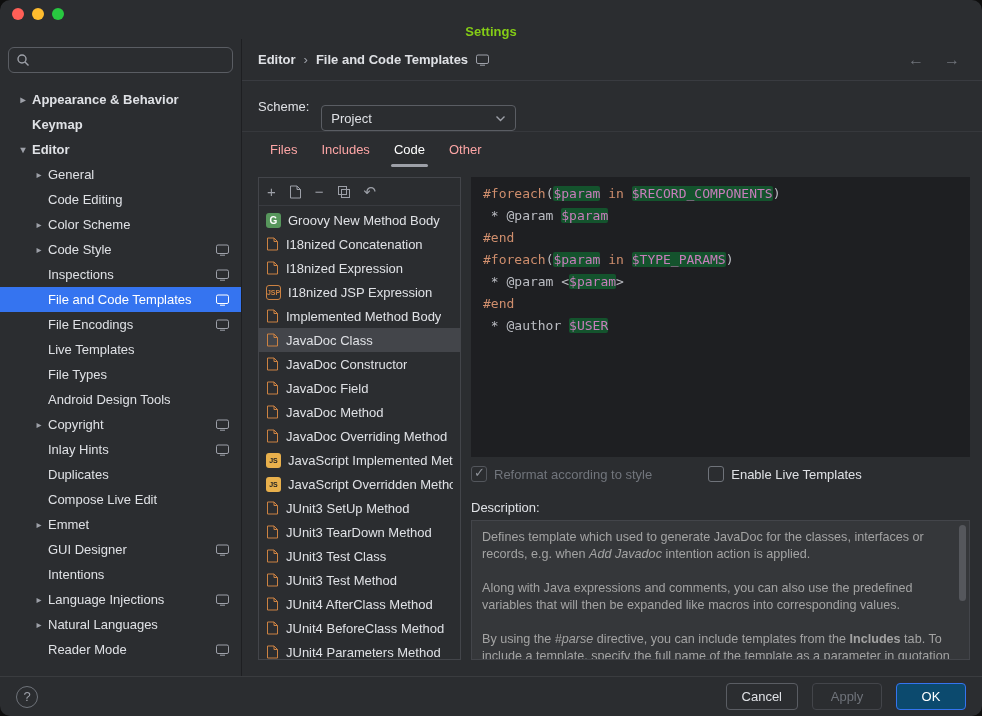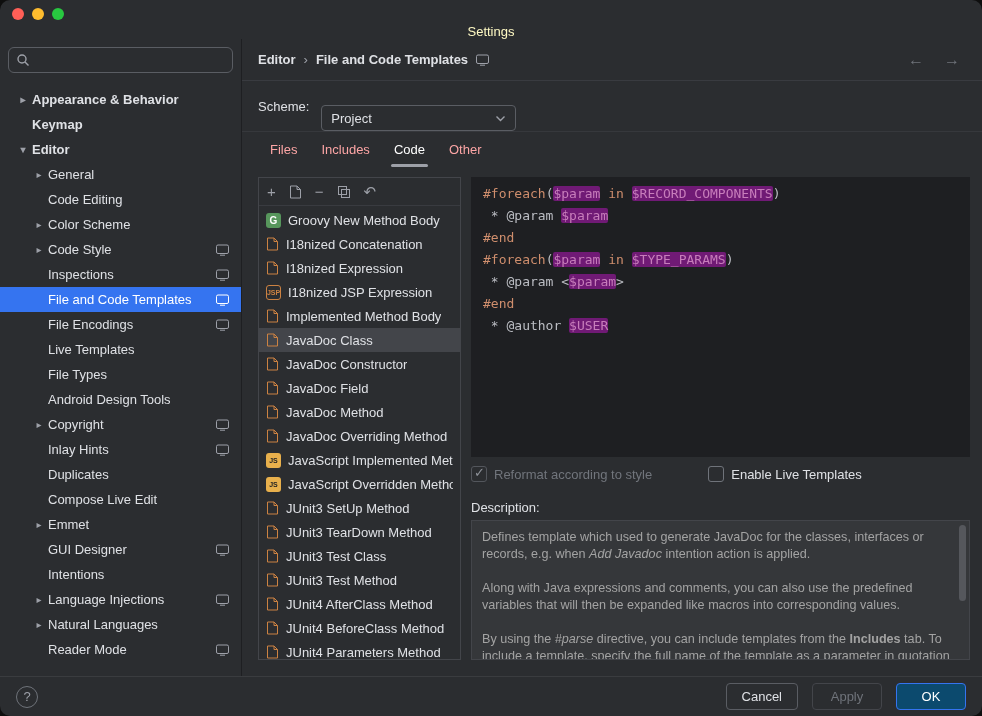--- a/index.html
+++ b/index.html
@@ -10,21 +10,21 @@
     font-family:"Liberation Sans",sans-serif;font-size:13px;
     display:flex;flex-direction:column;position:relative;
   }
   
   .titlebar{flex:0 0 28px;position:relative;display:flex;align-items:center;justify-content:center;}
   .traffic{position:absolute;left:12px;top:8px;display:flex;gap:8px;}
   .dot{width:12px;height:12px;border-radius:50%;display:inline-block;cursor:pointer;}
   .dot.red{background:#ff5f57;}
   .dot.yellow{background:#febc2e;}
   .dot.green{background:#28c840;}
-  .win-title{font-weight:normal;color:#fef9c3;margin-top:24px;}
+  .win-title{font-weight:bold;color:#84cc16;margin-top:24px;}
   
   .body-row{flex:1;display:flex;min-height:0;}
   .sidebar{flex:0 0 242px;width:242px;border-right:1px solid #1e1f22;display:flex;flex-direction:column;min-height:0;}
   .searchbox{margin:8px;height:26px;border:1px solid #5a5d63;border-radius:6px;display:flex;align-items:center;padding:0 7px;gap:5px;background:transparent;}
   .searchbox svg{flex:none;}
   .searchbox input{flex:1;min-width:0;background:transparent;border:none;outline:none;color:#dfe1e5;font:13px "Liberation Sans",sans-serif;}
   .tree{flex:1;overflow:hidden;padding-top:6px;}
   .tree-item{height:25px;display:flex;align-items:center;cursor:default;white-space:nowrap;}
   .tree-item.lvl1{padding-left:14px;font-weight:600;}
   .tree-item.lvl2{padding-left:30px;}
@@ -64,21 +64,21 @@
   .badge.js{background:#e8b04c;color:#1e1f22;font-size:7px;}
   .badge.jsp{background:transparent;color:#cc8242;font-size:7px;border:1px solid #cc8242;}
   .t-icon{flex:none;display:flex;align-items:center;}
   
   .right-pane{flex:1;display:flex;flex-direction:column;min-width:0;min-height:0;}
   .code-editor{flex:0 0 280px;background:#1e1f22;padding:6px 12px;overflow:hidden;cursor:text;
     font-family:"DejaVu Sans Mono",monospace;font-size:13px;line-height:22px;}
   .code-line{white-space:pre;}
   .tok-kw{color:#cf8e6d;}
   .tok-pl{color:#bcbec4;}
-  .tok-var{color:#c77dbb;background:#701a75;border-radius:2px;}
+  .tok-var{color:#c77dbb;background:#14532d;border-radius:2px;}
   .opts{flex:0 0 34px;display:flex;align-items:center;gap:56px;}
   .opt{display:flex;align-items:center;gap:7px;cursor:pointer;}
   .checkbox{width:16px;height:16px;border:1px solid #6f737a;border-radius:3px;position:relative;flex:none;}
   .opt.checked .checkbox::after{content:"✓";position:absolute;left:2px;top:-2px;font-size:13px;color:#8f939a;}
   .opt.disabled{color:#71757c;}
   .opt.disabled .checkbox{border-color:#53565c;}
   .desc-label{padding:9px 0 5px;}
   .desc-box{flex:1;background:#35373a;border:1px solid #43454a;padding:8px 14px 8px 10px;overflow:hidden;position:relative;line-height:17px;font-size:12.6px;color:#a3a3a3;}
   .desc-p{margin:0 0 17px;}
   .desc-p .i{font-style:italic;}

